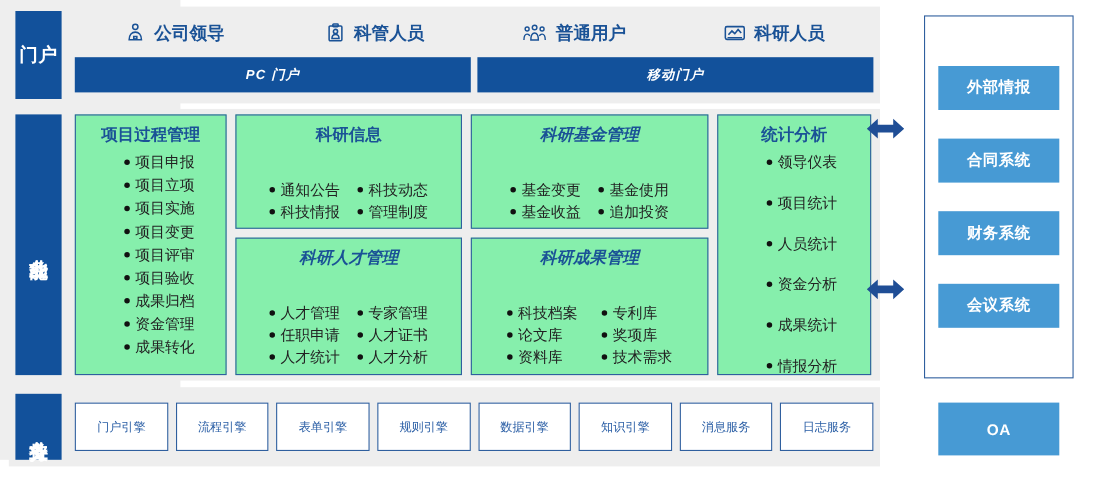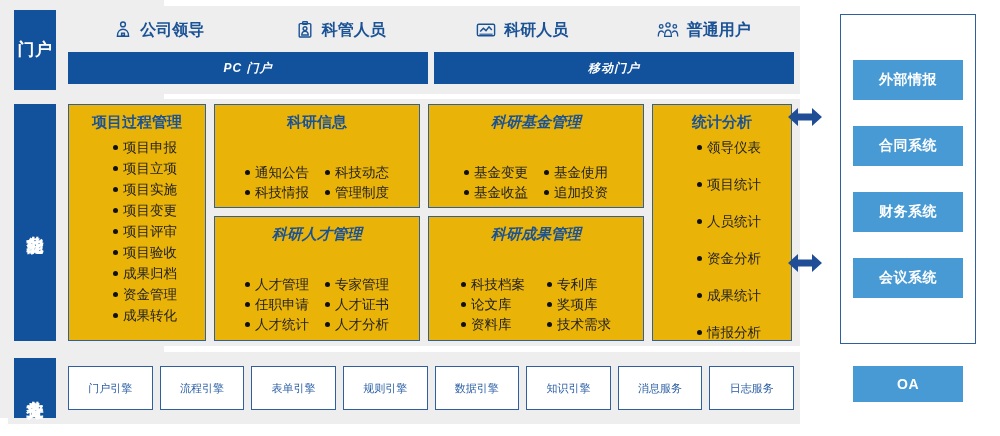--- a/index.html
+++ b/index.html
@@ -83,21 +83,21 @@
   #func-area {
     position: absolute;
     left: 68px; top: 104px;
     width: 726px; height: 237px;
     display: flex;
     gap: 8px;
   }
 
   .card {
     border: 1.5px solid #2f5f9e;
-    background: #eab308;
+    background: #86efac;
     display: flex;
     flex-direction: column;
     align-items: center;
     padding: 8px 6px 6px 6px;
   }
   .card-title {
     color: #1a5296;
     font-weight: bold;
     font-size: 15px;
     font-style: italic;
@@ -191,21 +191,21 @@
     font-size: 14px;
     font-weight: bold;
     display: flex;
     align-items: center;
     justify-content: center;
     letter-spacing: 0.5px;
   }
   #oa-btn {
     position: absolute;
     left: 853px; top: 366px;
-    width: 110px; height: 36px;
+    width: 110px; height: 48px;
   }
 </style>
 </head>
 <body>
 
 <div id="root">
 
   <div class="band" id="portal-band"></div>
 
   <div class="vlabel" id="portal-tab">
@@ -228,47 +228,47 @@
     <div class="role">
       <span>
         <svg width="20" height="20" viewBox="0 0 20 20" fill="none" stroke="#1a5296" stroke-width="1.4">
           <rect x="4.2" y="3.6" width="11.6" height="13.4" rx="1"></rect>
           <rect x="7.6" y="1.8" width="4.8" height="2.4" rx="0.6"></rect>
           <circle cx="10" cy="8.6" r="1.9"></circle>
           <path d="M6.8 15 C6.8 12.4 8.2 11.4 10 11.4 C11.8 11.4 13.2 12.4 13.2 15 Z"></path>
         </svg>
       </span>
       <span>科管人员</span>
-    </div>
-
-    <div class="role">
-      <span>
-        <svg width="22" height="20" viewBox="0 0 22 20" fill="none" stroke="#1a5296" stroke-width="1.4">
-          <rect x="2.4" y="4.2" width="17.2" height="11.6" rx="1.4"></rect>
-          <path d="M5.2 11.6 L8.4 8.2 L11 10.6 L14 6.8 L16.8 10" stroke-width="1.5"></path>
-          <path d="M4.4 14.2 H17.6" stroke-width="1.1"></path>
-        </svg>
-      </span>
-      <span>科研人员</span>
     </div>
 
     <div class="role">
       <span>
         <svg width="24" height="20" viewBox="0 0 24 20" fill="none" stroke="#1a5296" stroke-width="1.3">
           <circle cx="12" cy="5" r="2.1"></circle>
           <path d="M8.6 16.4 C8.6 11.6 10 10 12 10 C14 10 15.4 11.6 15.4 16.4 Z"></path>
           <circle cx="5.2" cy="6.4" r="1.8"></circle>
           <path d="M2.3 16.4 C2.3 12.4 3.5 11 5.2 11 C6.3 11 7.2 11.6 7.7 12.8"></path>
           <circle cx="18.8" cy="6.4" r="1.8"></circle>
           <path d="M21.7 16.4 C21.7 12.4 20.5 11 18.8 11 C17.7 11 16.8 11.6 16.3 12.8"></path>
         </svg>
       </span>
       <span>普通用户</span>
     </div>
 
+    <div class="role">
+      <span>
+        <svg width="22" height="20" viewBox="0 0 22 20" fill="none" stroke="#1a5296" stroke-width="1.4">
+          <rect x="2.4" y="4.2" width="17.2" height="11.6" rx="1.4"></rect>
+          <path d="M5.2 11.6 L8.4 8.2 L11 10.6 L14 6.8 L16.8 10" stroke-width="1.5"></path>
+          <path d="M4.4 14.2 H17.6" stroke-width="1.1"></path>
+        </svg>
+      </span>
+      <span>科研人员</span>
+    </div>
+
   </div>
 
   <div class="portal-btns">
     <div class="portal-btn">PC 门户</div>
     <div class="portal-btn">移动门户</div>
   </div>
 
   <div class="band" id="func-band"></div>
 
   <div class="vlabel" id="func-tab">

